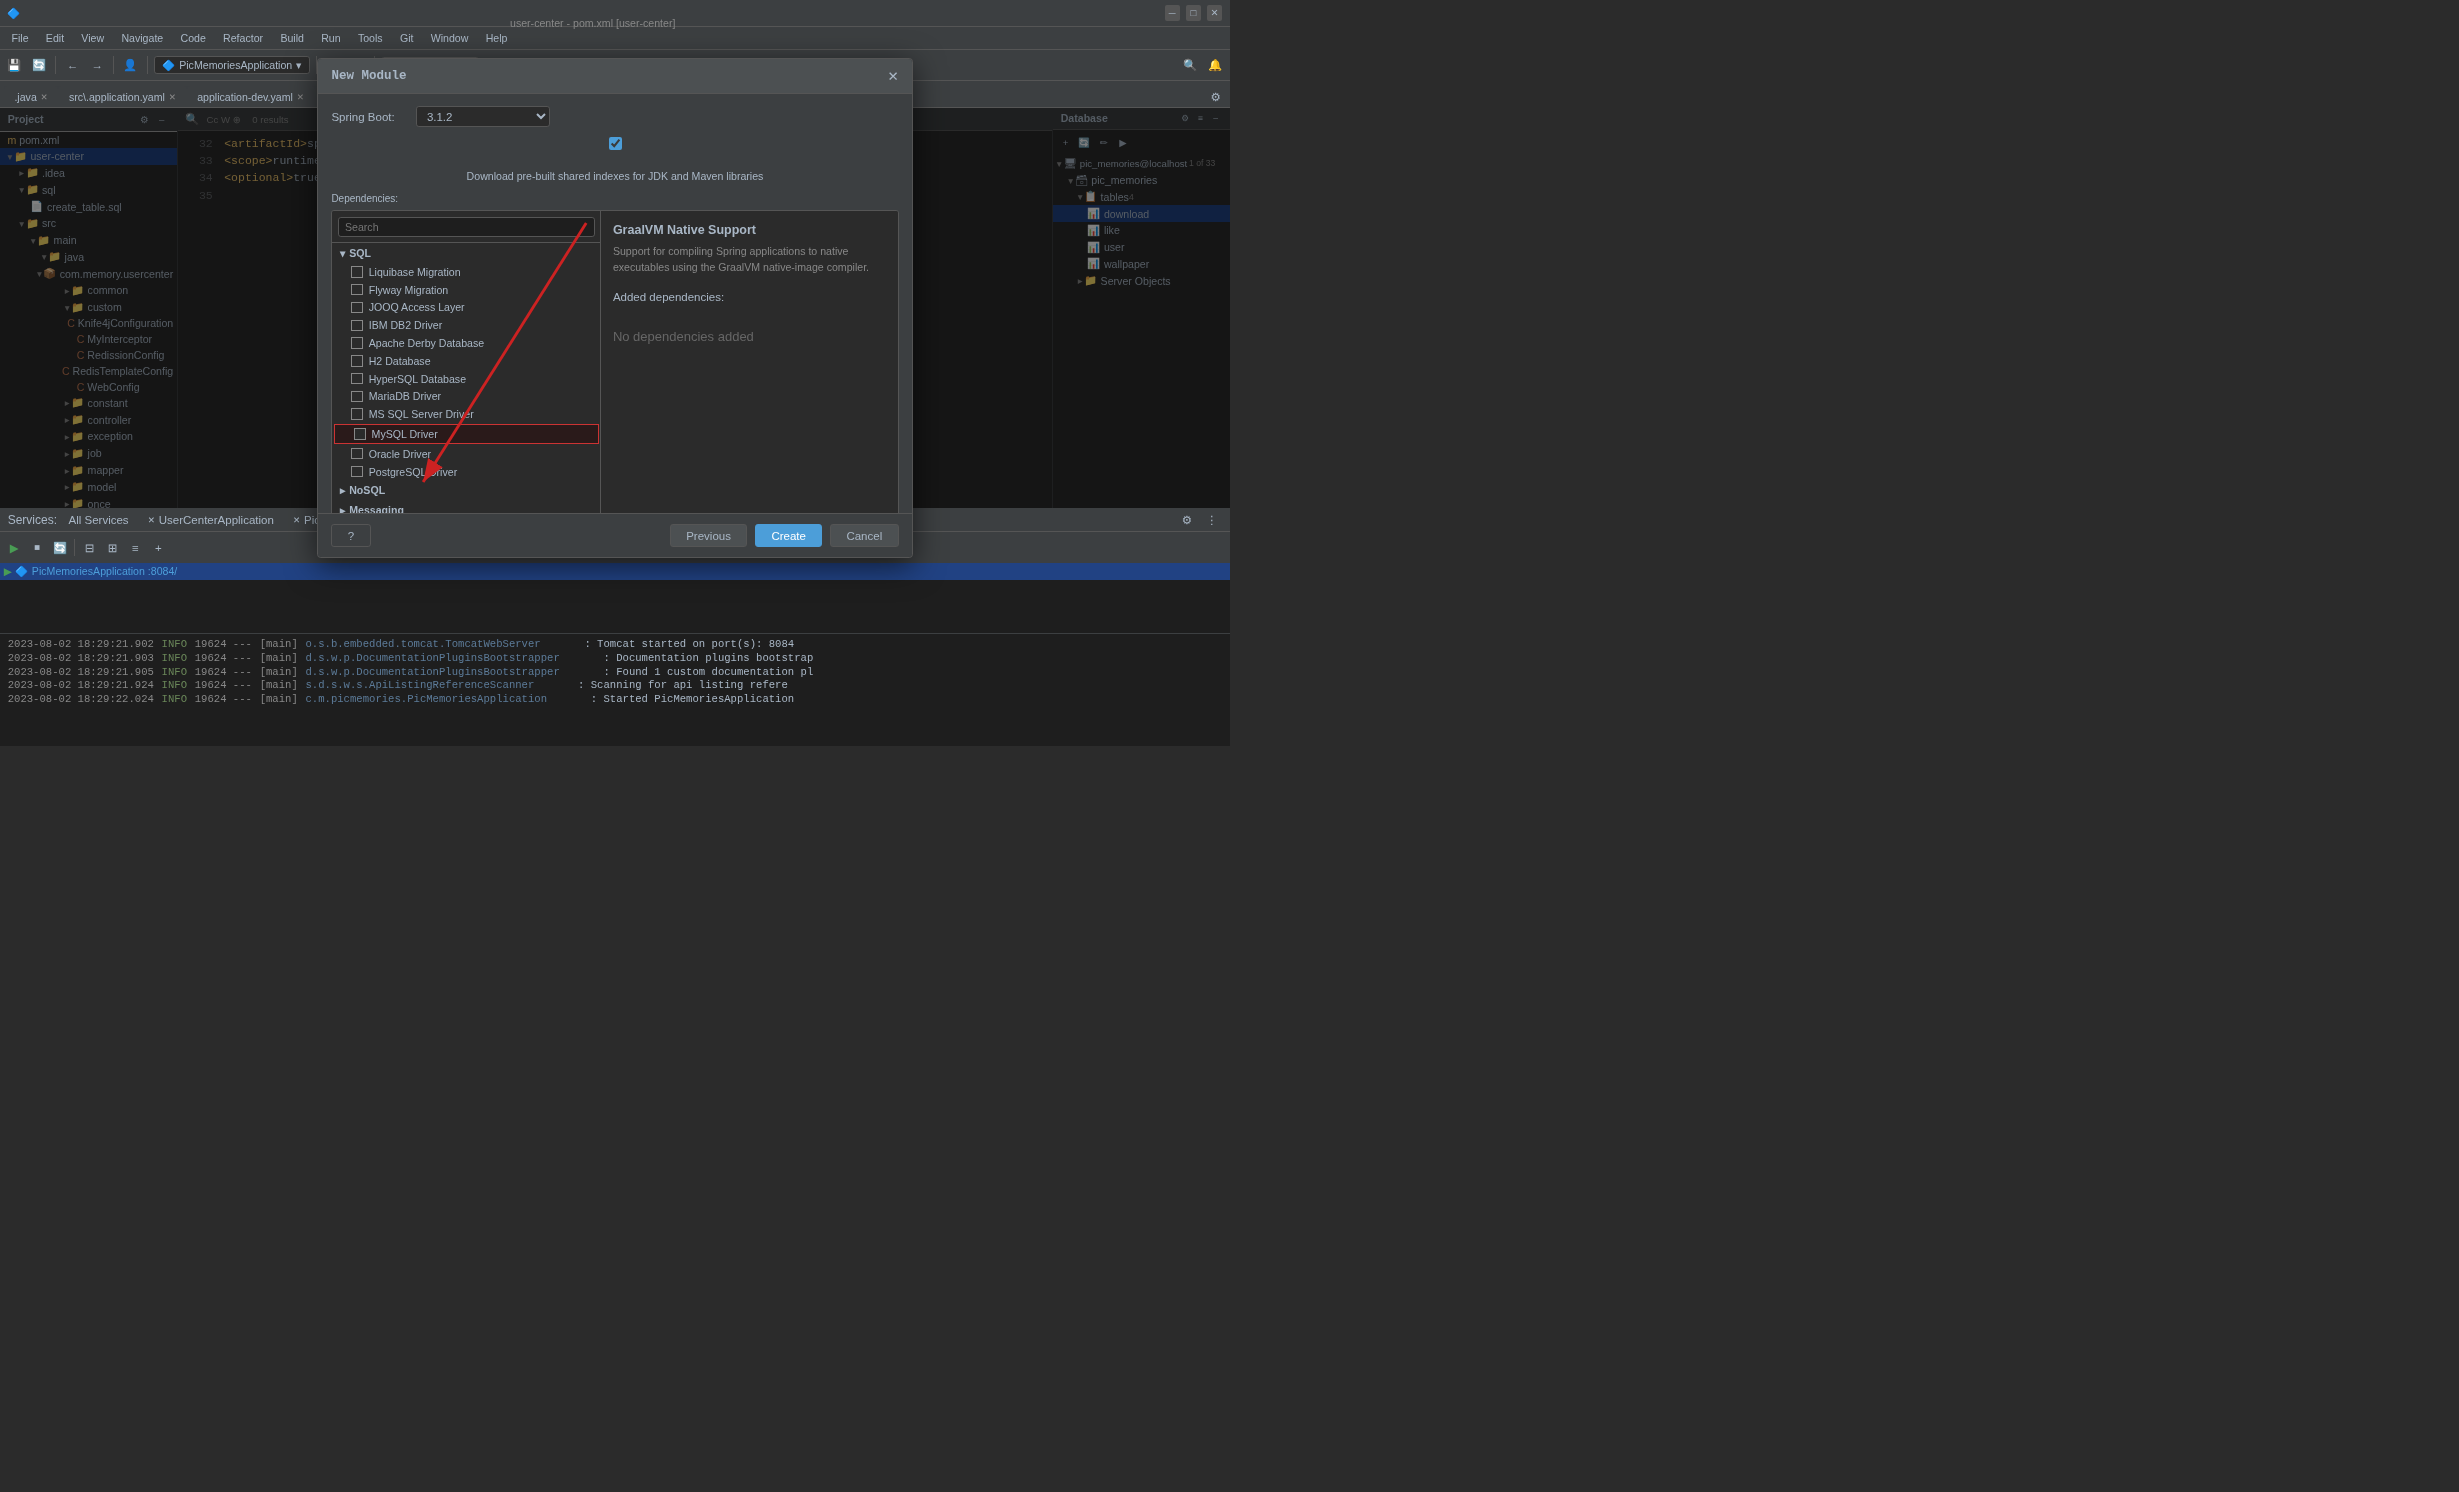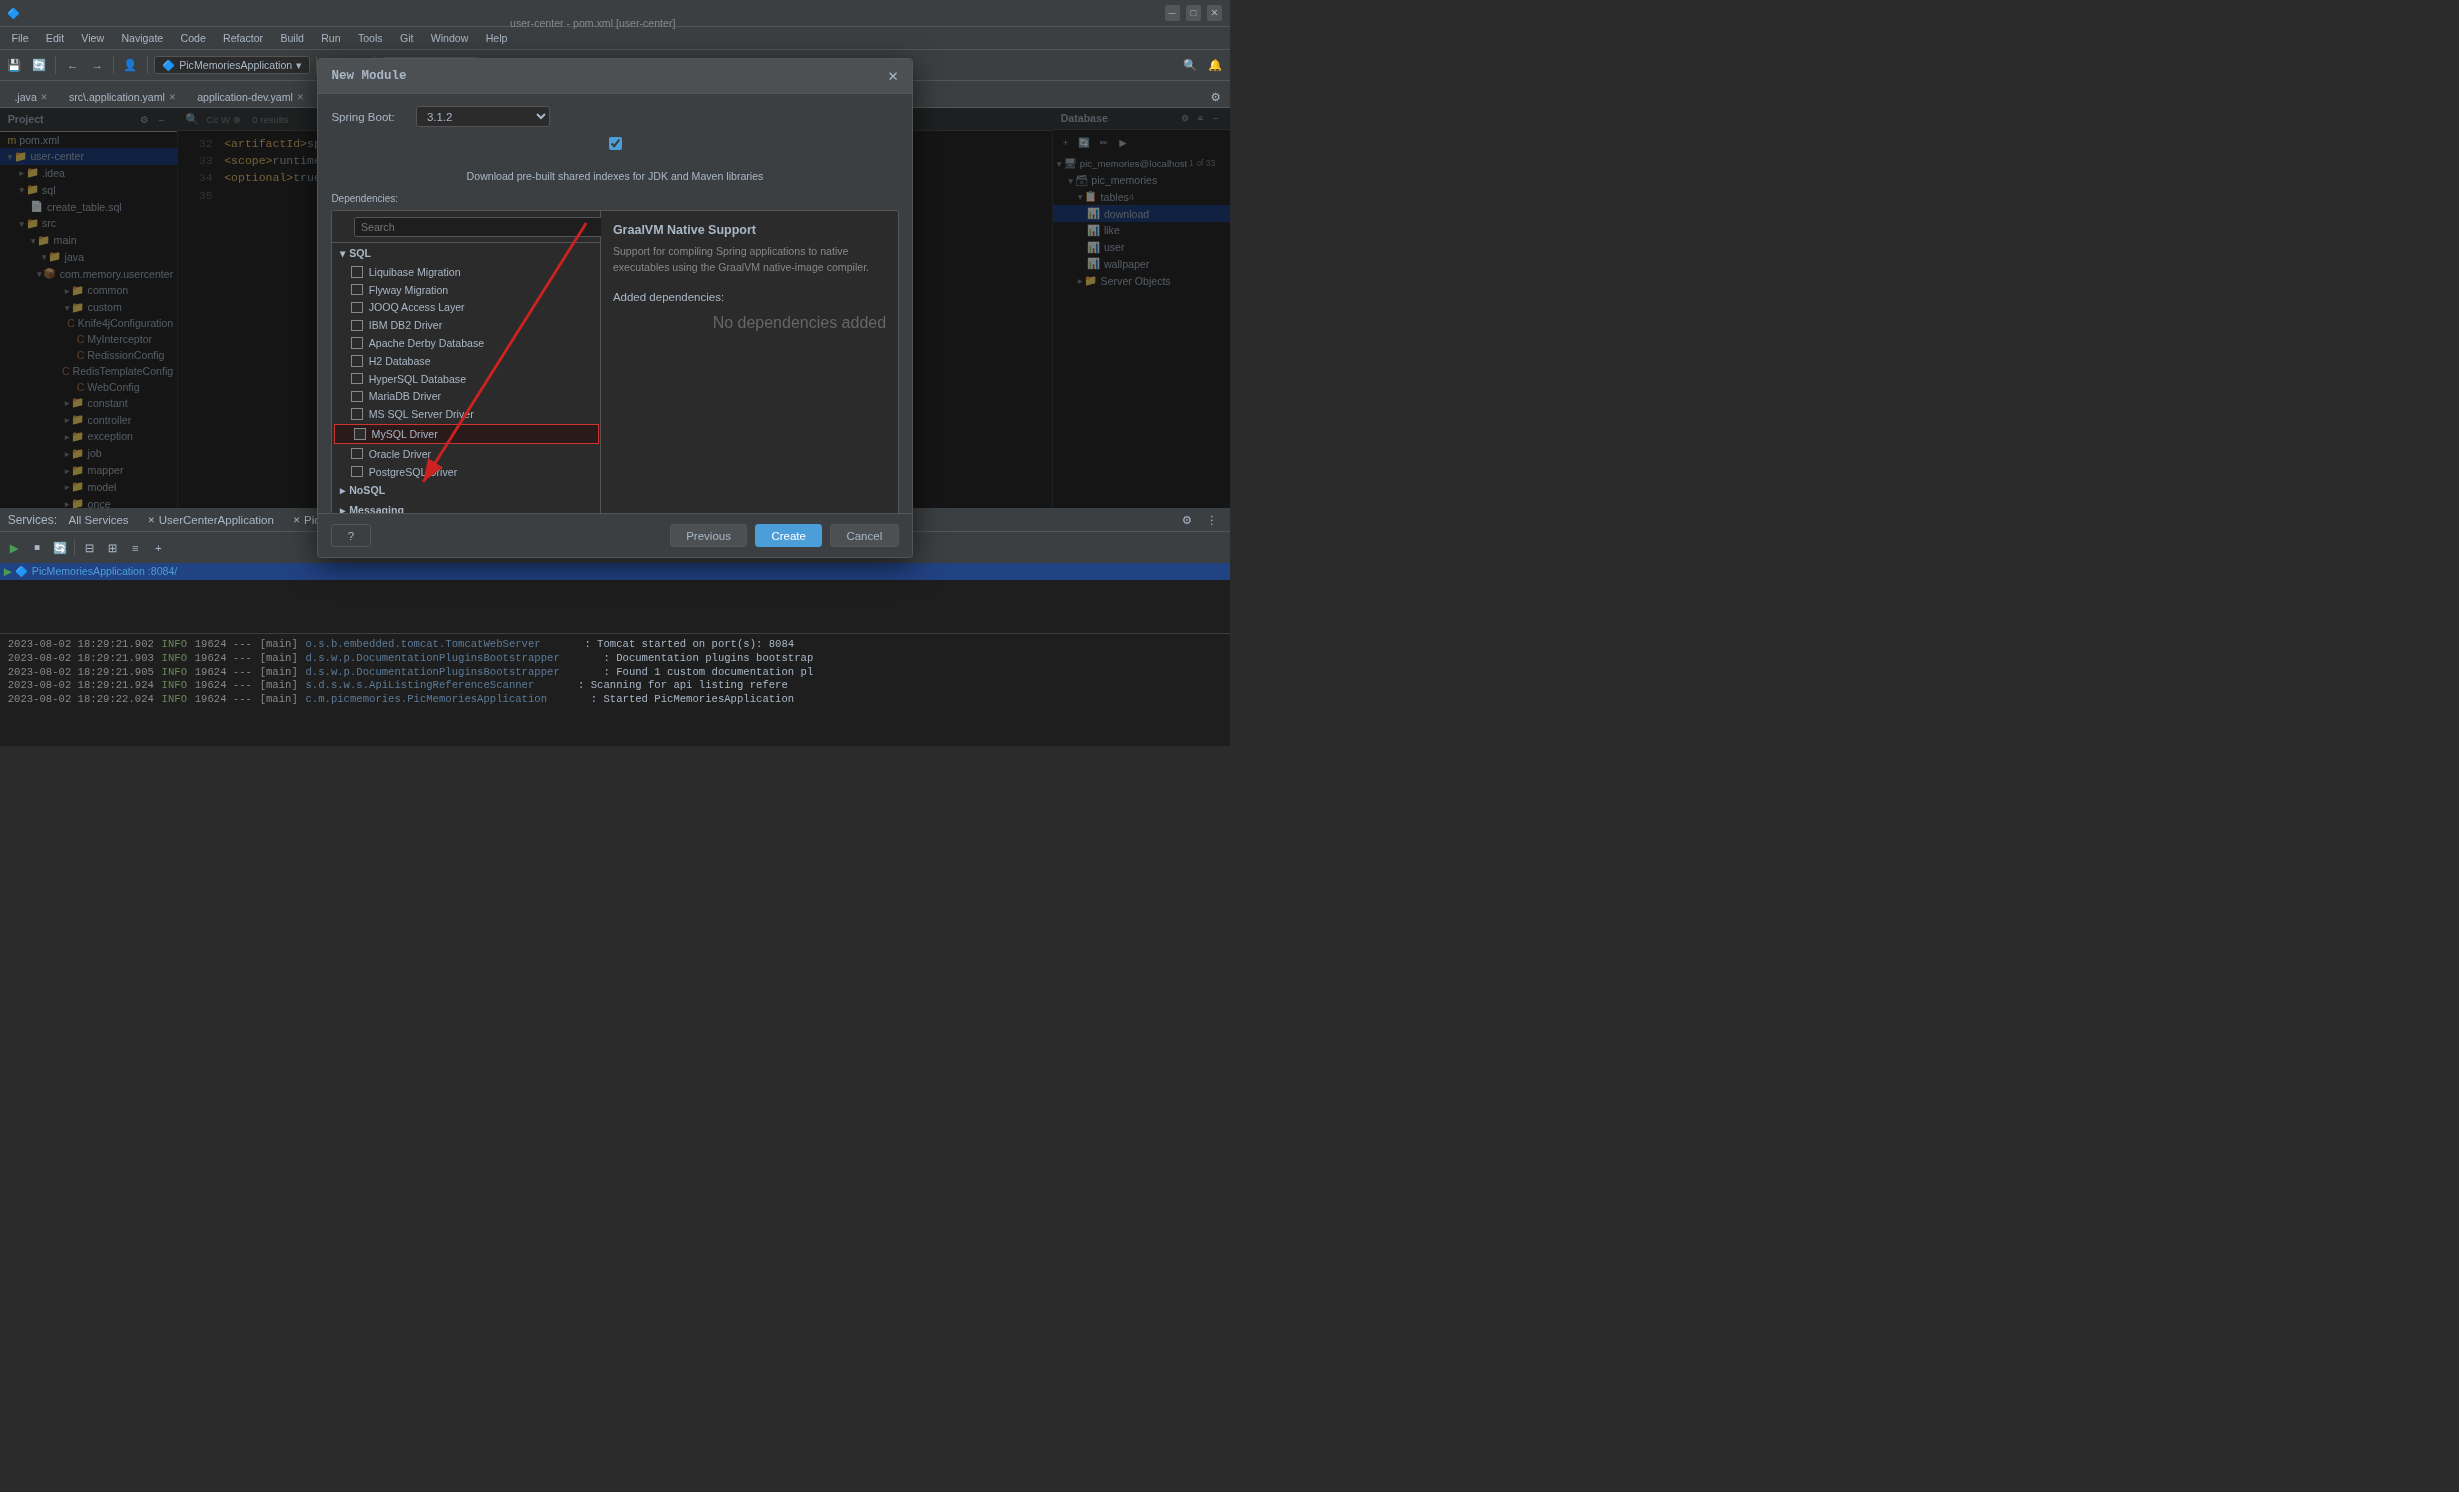--- a/index.html
+++ b/index.html
@@ -374,21 +374,20 @@
       border-bottom: 1px solid #555;
     }
     .deps-search input {
       width: 100%;
       background: #1e1e1e;
       border: 1px solid #555;
       color: #a9b7c6;
       padding: 2.9px 5.8px;
       font-size: 10.6px;
       border-radius: 2.9px;
-      margin-left: 16px;
     }
     .deps-list {
       flex: 1;
       overflow-y: auto;
     }
     .dep-category {
       display: flex;
       align-items: center;
       gap: 3.8px;
       padding: 3.8px 7.7px;
@@ -437,24 +436,23 @@
       font-size: 10.6px;
       color: #888;
       line-height: 1.5;
     }
     .added-deps-label {
       font-size: 11.5px;
       color: #a9b7c6;
       margin-top: 7.7px;
     }
     .no-deps {
-      font-size: 16px;
+      font-size: 13px;
       color: #666;
-      margin-top: 3px;
-      text-align: right;
+      margin-top: 18px;
     }
     .modal-footer {
       padding: 9.6px 13.4px;
       display: flex;
       align-items: center;
       justify-content: space-between;
       border-top: 1px solid #555;
       background: #3c3f41;
       border-radius: 0 0 3.8px 3.8px;
     }

